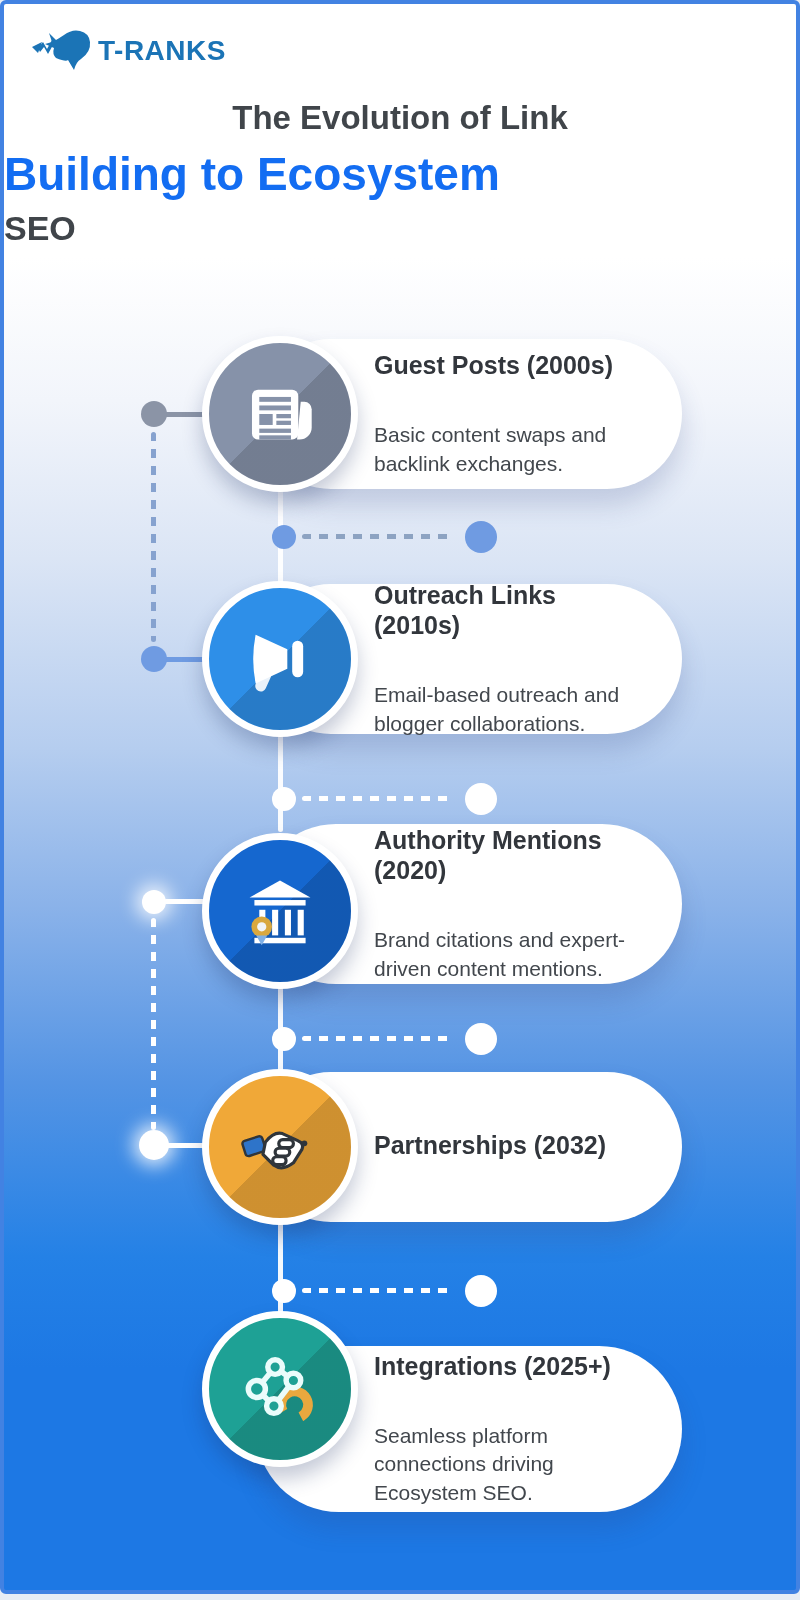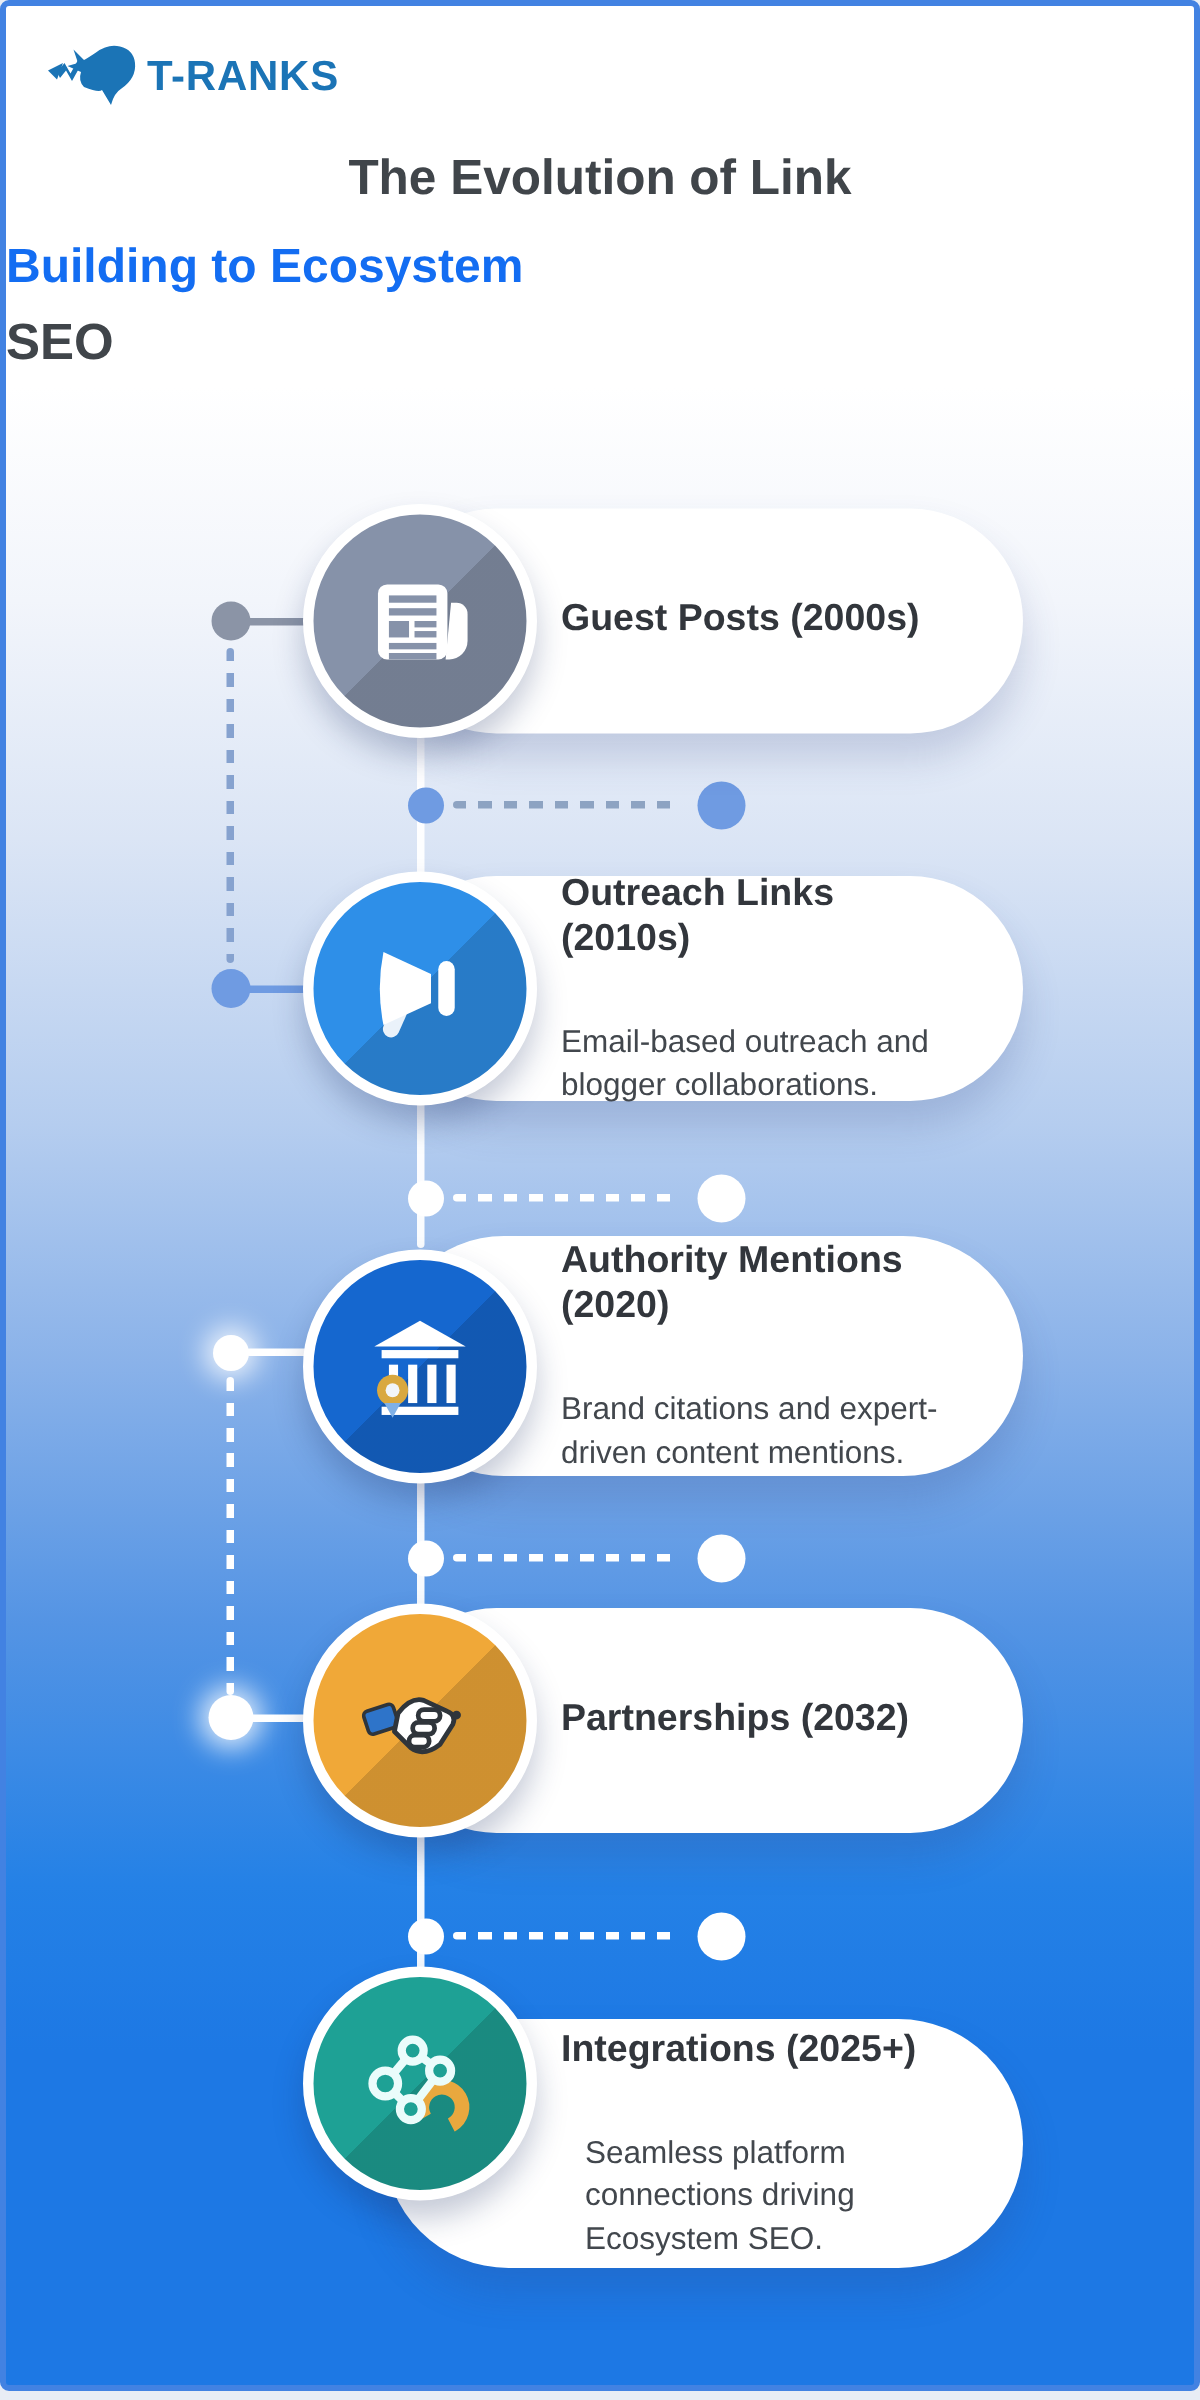--- a/index.html
+++ b/index.html
@@ -10,33 +10,33 @@
     background:linear-gradient(180deg,
       #ffffff 0%,#ffffff 16%,#f2f5fb 25%,#dbe5f5 35%,
       #b5cdef 47%,#8ab2e9 57%,#5494e4 68%,#2481e6 79%,
       #1d78e4 86%,#1d78e4 100%);
   }
   
   .logo{position:absolute;left:28px;top:24px;display:flex;align-items:center;gap:4px;}
   .logo svg{width:62px;height:46px;}
   .logo-text{font-size:28px;font-weight:800;color:#1b74b6;letter-spacing:.5px;}
   .t1{position:absolute;top:95px;width:100%;font-size:33px;font-weight:700;color:#40454a;text-align:center;}
-  .t2{position:absolute;top:155px;width:100%;font-size:32px;font-weight:800;color:#136df2;}
+  .t2{position:absolute;top:143px;width:100%;font-size:46px;font-weight:800;color:#136df2;}
   .t3{position:absolute;top:205px;width:100%;font-size:34px;font-weight:700;color:#40454a;}
   
   .card{
     position:absolute;left:252px;width:426px;background:#ffffff;
     border-radius:84px;z-index:2;display:flex;flex-direction:column;justify-content:center;
     padding:0 34px 0 118px;box-sizing:border-box;
     box-shadow:0 16px 26px rgba(44,66,128,.20);
     gap:36px;
   }
   .card h3{margin:0 0 5px 0;font-size:25px;line-height:1.2;font-weight:700;color:#32363c;}
   .card p{margin:0;font-size:21px;line-height:1.36;color:#42474d;max-width:276px;}
-  .card p.w210{max-width:212px;margin-left:16px;}
+  .card p.w210{max-width:212px;}
   .circle{
     position:absolute;left:198px;width:142px;height:142px;border-radius:50%;
     border:7px solid #ffffff;z-index:3;overflow:hidden;
     box-shadow:0 12px 20px rgba(22,44,96,.25);
     display:flex;align-items:center;justify-content:center;
   }
   .circle::after{ 
     content:"";position:absolute;inset:0;
     background:linear-gradient(135deg,transparent 50%,rgba(0,0,0,.14) 50%);
   }
@@ -103,20 +103,21 @@
   <div class="hdash dash-white" style="left:298px;top:1032px;width:152px;"></div>
   <div class="dot big white" style="left:461px;top:1019px;"></div>
 
   <div class="vline" style="top:1215px;height:98px;"></div>
   <div class="dot small white" style="left:268px;top:1275px;"></div>
   <div class="hdash dash-white" style="left:298px;top:1284px;width:152px;"></div>
   <div class="dot big white" style="left:461px;top:1271px;"></div>
 
   <div class="card" style="top:335px;height:150px;">
     <h3>Guest Posts (2000s)</h3>
+    <p>Basic content swaps and backlink exchanges.</p>
   </div>
   <div class="circle" style="top: 332px; background: rgb(134, 146, 169);">
     <svg viewBox="0 0 64 64">
       <rect x="9" y="12" width="38" height="41" rx="5" fill="#ffffff"></rect>
       <path d="M49 22h3a6 6 0 0 1 6 6v15a10 10 0 0 1-10 10h-2z" fill="#ffffff"></path>
       <g fill="#8692a9">
         <rect x="15" y="18" width="26" height="4"></rect>
         <rect x="15" y="25" width="26" height="4"></rect>
         <rect x="15" y="32" width="11" height="9"></rect>
         <rect x="29" y="32" width="12" height="3.5"></rect>

